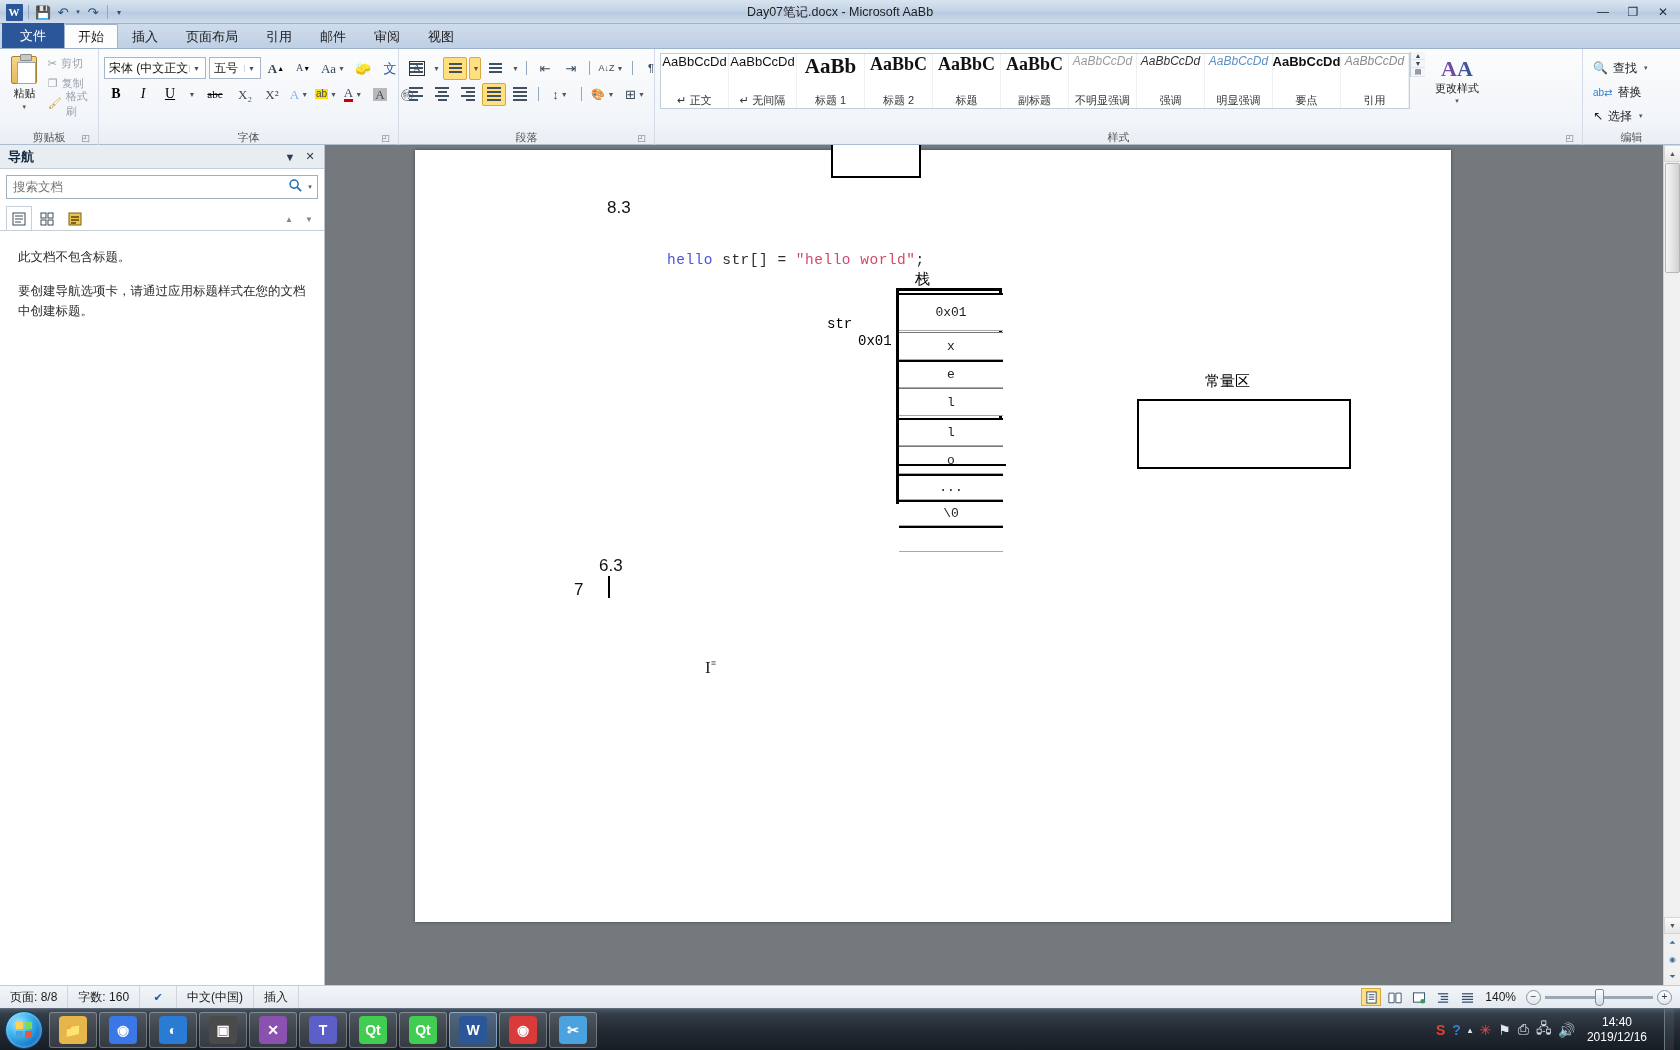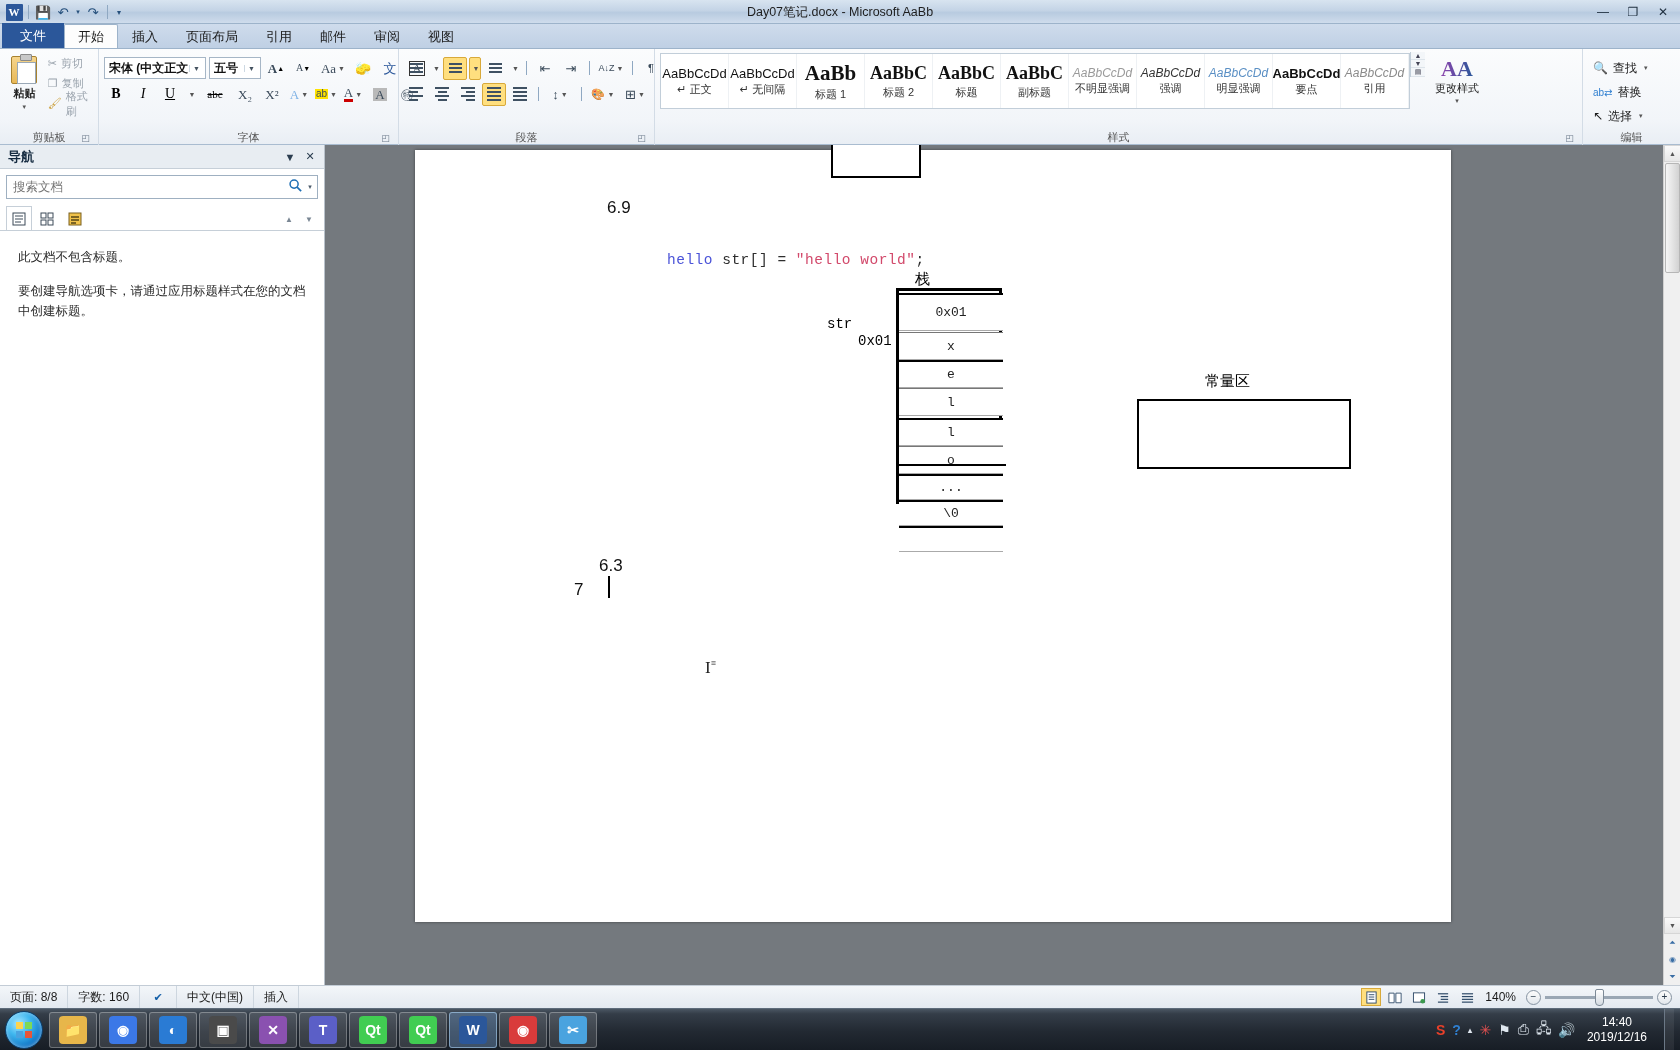--- a/index.html
+++ b/index.html
@@ -87,33 +87,33 @@
     border: 1px solid #a8822f; border-radius: 2px; position: relative;
   }
   .clipboard-glyph::after {
     content: ""; position: absolute; left: 5px; top: 5px; width: 17px; height: 20px;
     background: #fff; border: 1px solid #9aa8b6;
   }
   .clipboard-glyph::before {
     content: ""; position: absolute; left: 8px; top: -3px; width: 10px; height: 5px;
     background: #c8c8c8; border: 1px solid #8a8a8a; border-radius: 1px;
   }
-  .paste-lbl { font-size: 11px; color: #222; font-weight: bold; }
+  .paste-lbl { font-size: 11px; color: #222; }
   .clipmini { display: flex; flex-direction: column; gap: 1px; padding-top: 2px; }
   .clipmini .row { display: flex; align-items: center; gap: 4px; height: 19px; padding: 0 3px;
                    font-size: 11px; color: #9aa3ad; border: 1px solid transparent; border-radius: 2px; }
 
   
   .g-font { width: 300px; }
   .font-row { display: flex; align-items: center; gap: 3px; height: 26px; }
   .combo {
     height: 22px; border: 1px solid #a6b6c6; background: #fff; display: flex; align-items: center;
     font-size: 12px; color: #111; padding: 0 2px 0 4px;
   }
-  .combo .cv { flex: 1; overflow: hidden; white-space: nowrap; font-weight: bold; }
+  .combo .cv { flex: 1; overflow: hidden; white-space: nowrap; }
   .combo .cb { width: 14px; text-align: center; font-size: 7px; color: #44525f; border-left: 1px solid #cdd8e2; }
   .fname { width: 102px; }
   .fsize { width: 52px; }
   .sq { width: 24px; height: 23px; }
   .sq.w { width: 30px; }
   .fbold { font-family: "Liberation Serif", serif; font-weight: bold; font-size: 14px; }
   .fital { font-family: "Liberation Serif", serif; font-style: italic; font-size: 14px; }
   .fund { font-family: "Liberation Serif", serif; text-decoration: underline; font-size: 14px; }
   .fstrike { font-family: "Liberation Serif", serif; text-decoration: line-through; font-size: 11px; }
 
@@ -125,21 +125,21 @@
   .alignglyph { display: flex; flex-direction: column; gap: 2px; align-items: flex-start; }
   .alignglyph i { display: block; height: 2px; background: #3f5163; }
 
   
   .g-styles { flex: 1; min-width: 0; }
   .style-gallery {
     display: flex; align-items: stretch; height: 56px; border: 1px solid #c2ced9;
     background: #fff; overflow: hidden; margin-top: 1px;
   }
   .style-item {
-    width: 68px; display: flex; flex-direction: column; align-items: center; justify-content: center;
+    width: 68px; display: flex; flex-direction: column; align-items: center; justify-content: space-between;
     border-right: 1px solid #eef1f4; gap: 1px;
   }
   .style-sample { font-size: 13px; color: #111; font-family: "Liberation Serif", serif; white-space: nowrap; }
   .style-name { font-size: 11px; color: #333; white-space: nowrap; }
   .gal-scroll { width: 15px; display: flex; flex-direction: column; border-left: 1px solid #c2ced9; }
   .gal-scroll div { flex: 1; display: flex; align-items: center; justify-content: center;
                     font-size: 7px; color: #445; border-bottom: 1px solid #dde4ea; background: #f3f6f9; }
   .chg-styles { width: 64px; height: 56px; display:flex; flex-direction: column;
                 align-items: center; justify-content: center; gap: 1px; margin-top: 1px; }
   .aa-glyph { font-family: "Liberation Serif", serif; font-size: 22px; line-height: 22px;
@@ -687,21 +687,21 @@
         <div class="nav-msg">此文档不包含标题。</div>
         <div class="nav-msg">要创建导航选项卡，请通过应用标题样式在您的文档中创建标题。</div>
       </div>
     </div>
 
     <div class="doc-area">
       <div class="page">
 
         <div class="box" style="left:416px;top:-24px;width:90px;height:52px;"></div>
 
-        <div class="num" style="left:192px;top:48px;">6.9</div>
+        <div class="num" style="left:192px;top:48px;">8.3</div>
 
         <div class="codeline" style="left:252px;top:102px;">
           <span class="kw">hello</span><span class="id"> str[] = </span><span class="str">"hello world"</span><span class="id">;</span>
         </div>
 
         <div class="doctext cjk" style="position:absolute;left:500px;top:120px;font-size:15px;">栈</div>
 
         <div class="doctext" style="position:absolute;left:412px;top:166px;font-family:'Liberation Mono',monospace;font-size:14px;">str</div>
 
         <div class="doctext" style="position:absolute;left:443px;top:183px;font-family:'Liberation Mono',monospace;font-size:14px;">0x01</div>

